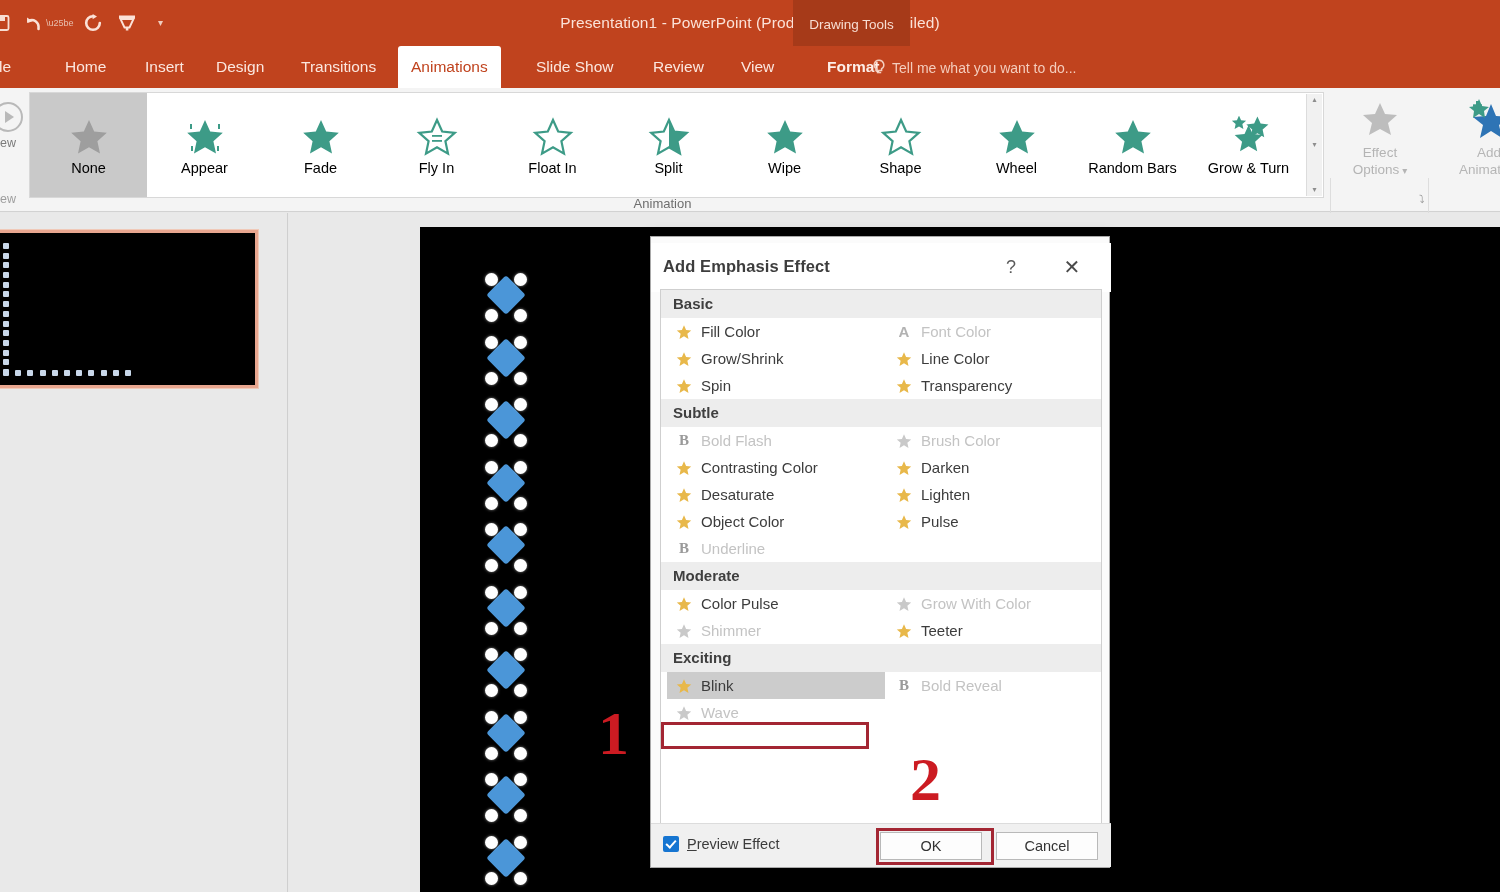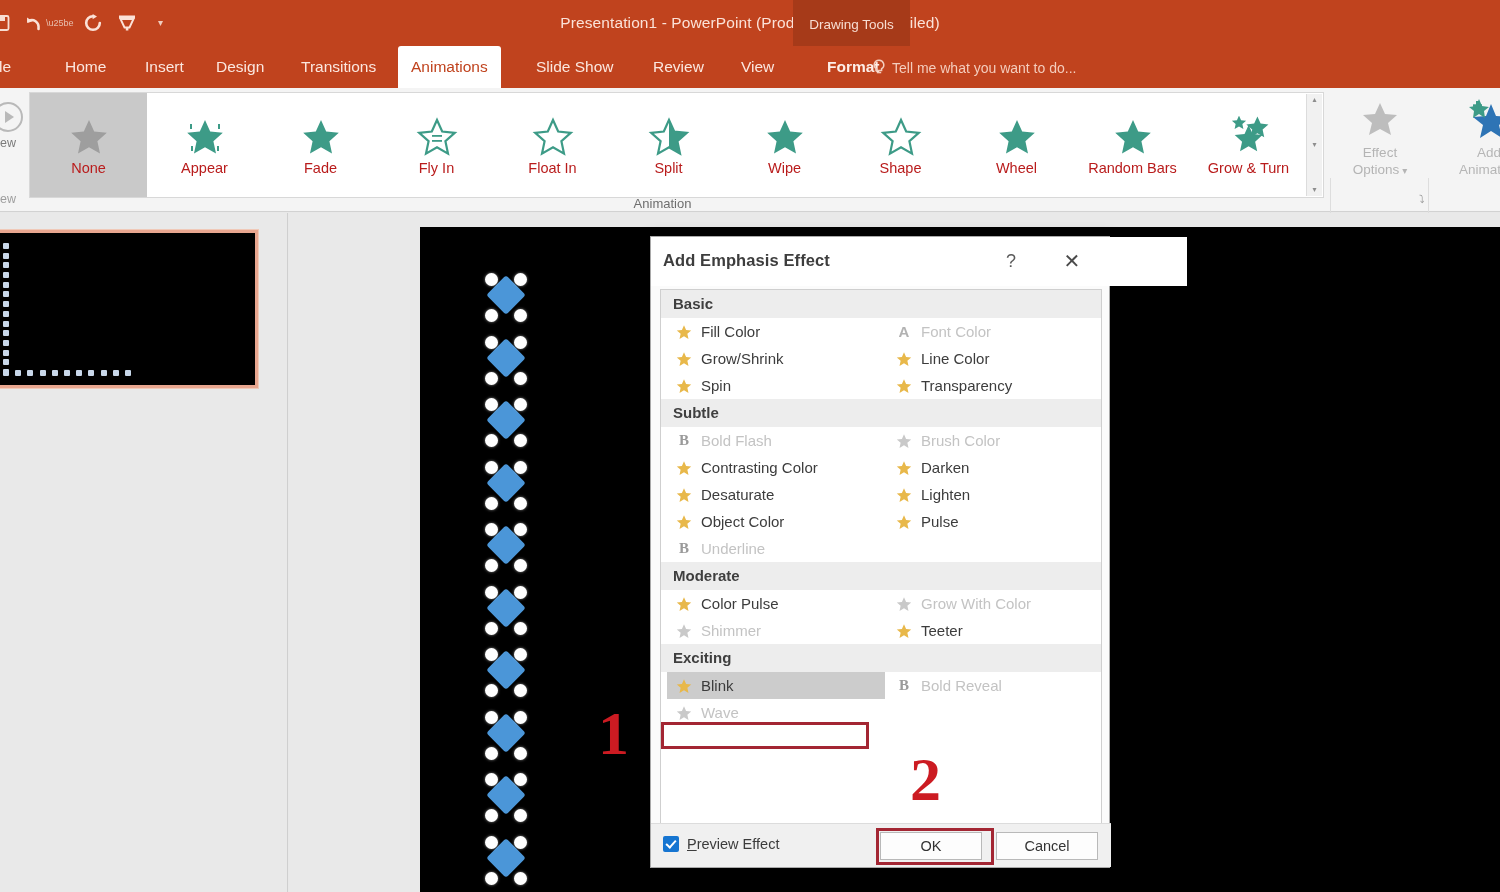--- a/index.html
+++ b/index.html
@@ -86,21 +86,21 @@
   .gallery-wrap {
     position: absolute; left: 29px; top: 4px; width: 1295px; height: 106px;
     background: #ffffff; border: 1px solid #d8d8d8;
   }
   .gal-item {
     position: absolute; top: 0; width: 117px; height: 104px;
     display: flex; flex-direction: column; align-items: center; justify-content: center;
     cursor: pointer;
   }
   .gal-item.selected { background: #c9c9c9; }
-  .gal-label { font-size: 14.5px; color: #b91c1c; white-space: nowrap; }
+  .gal-label { font-size: 14.5px; color: #000000; white-space: nowrap; }
   .gal-star { height: 46px; display: flex; align-items: center; justify-content: center; }
 
   .gal-scroll {
     position: absolute; right: 1px; top: 1px; width: 16px; height: 102px;
     background: #f1f1f1; border-left: 1px solid #dcdcdc;
     display: flex; flex-direction: column; justify-content: space-between;
     align-items: center; padding: 2px 0;
   }
   .gal-arrow { font-size: 8px; color: #8d8d8d; line-height: 1; }
 
@@ -170,21 +170,21 @@
   .hdl.bl { left: 2px;  top: 42px; }
   .hdl.br { left: 31px; top: 42px; }
 
   
   .dlg {
     position: absolute; left: 650px; top: 236px; width: 460px; height: 632px;
     background: #fbfbfb; border: 1px solid #a9a9a9;
     box-shadow: 0 3px 14px rgba(0,0,0,.45);
   }
   .dlg-title {
-    position: absolute; left: 0; top: 0; width: 536px; height: 49px;
+    position: absolute; left: 0; top: 6px; width: 460px; height: 49px;
     background: #ffffff;
   }
   .dlg-title-txt {
     position: absolute; left: 12px; top: 14px;
     font-size: 16.5px; color: #3d3d3d; font-weight: bold; letter-spacing: .1px;
   }
   .dlg-help {
     position: absolute; left: 345px; top: 10px; width: 30px; height: 28px;
     text-align: center; line-height: 28px; font-size: 18px; color: #5a5a5a; cursor: pointer;
   }

